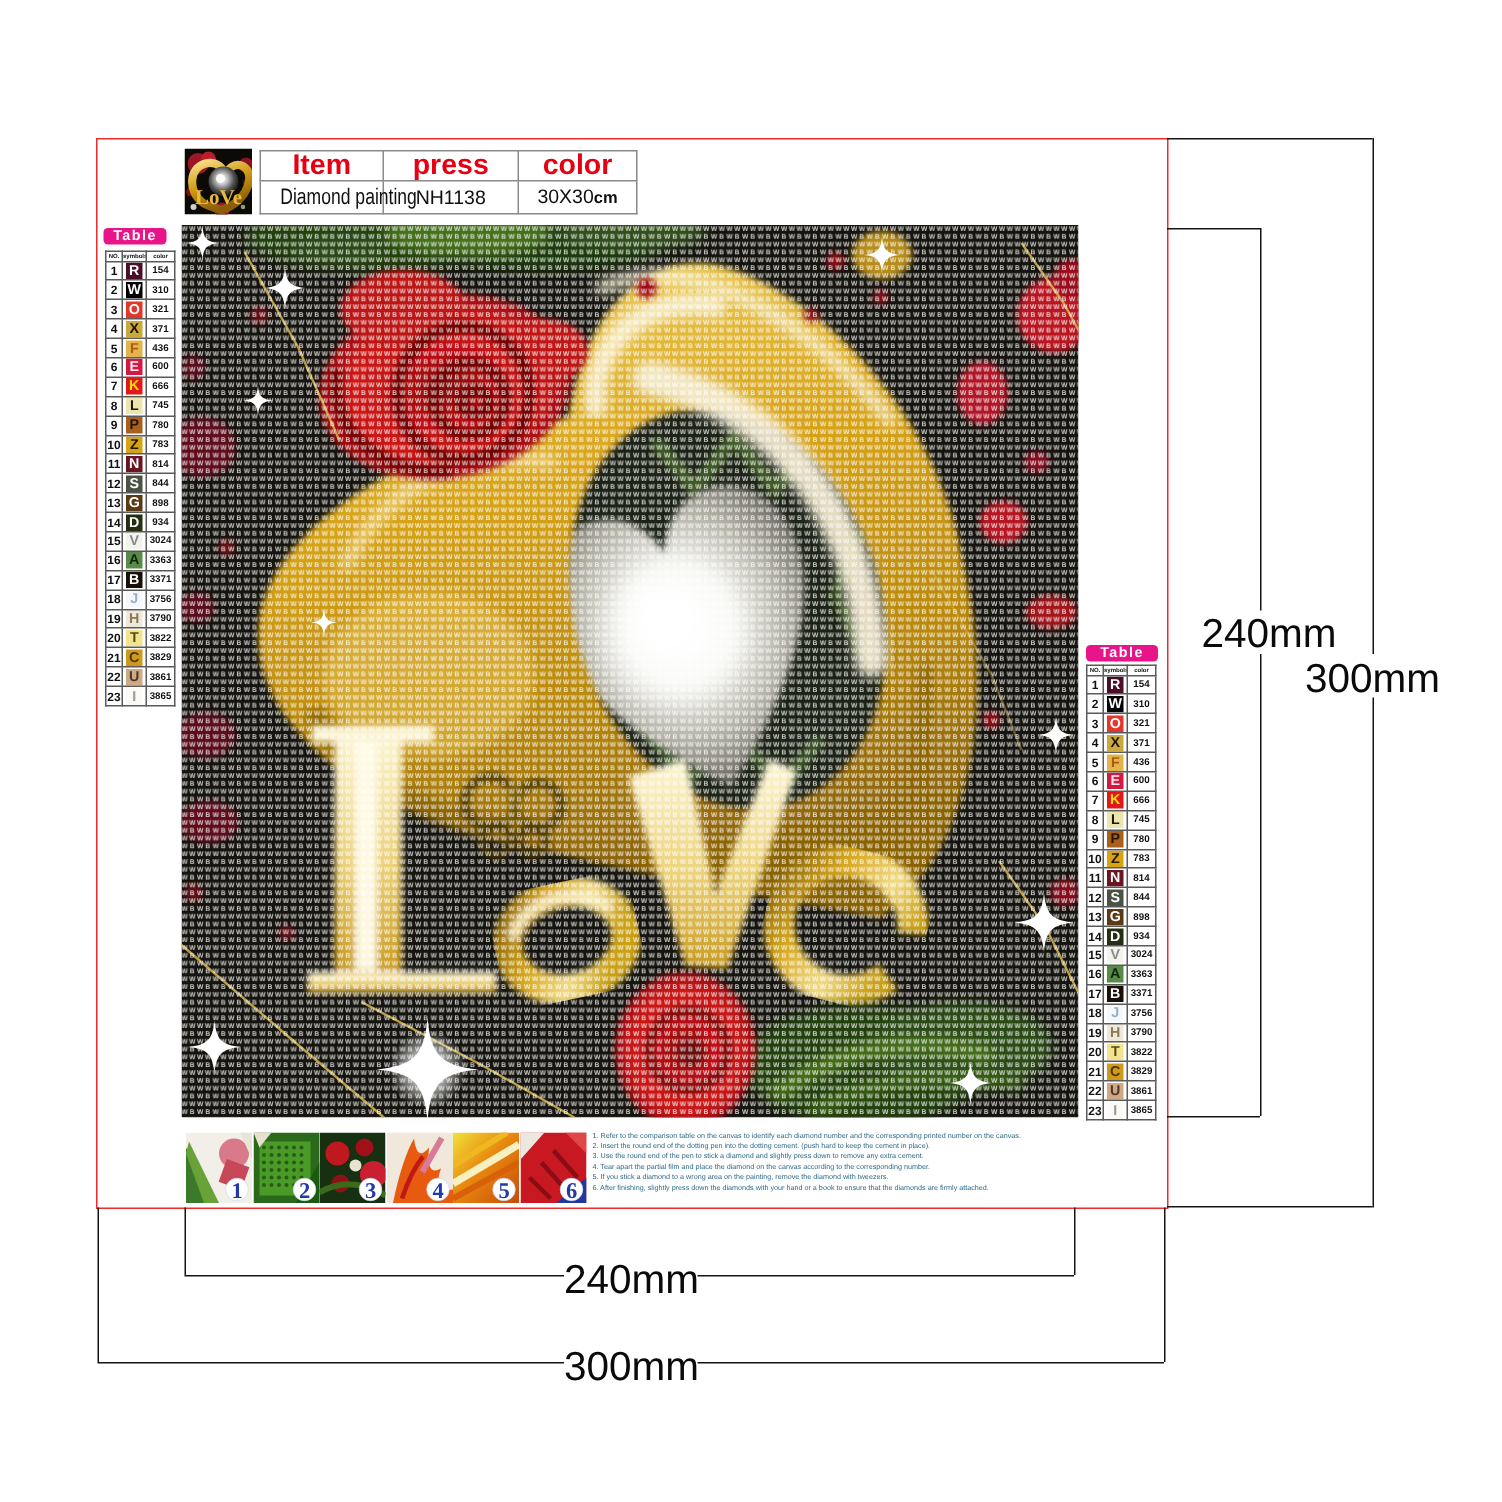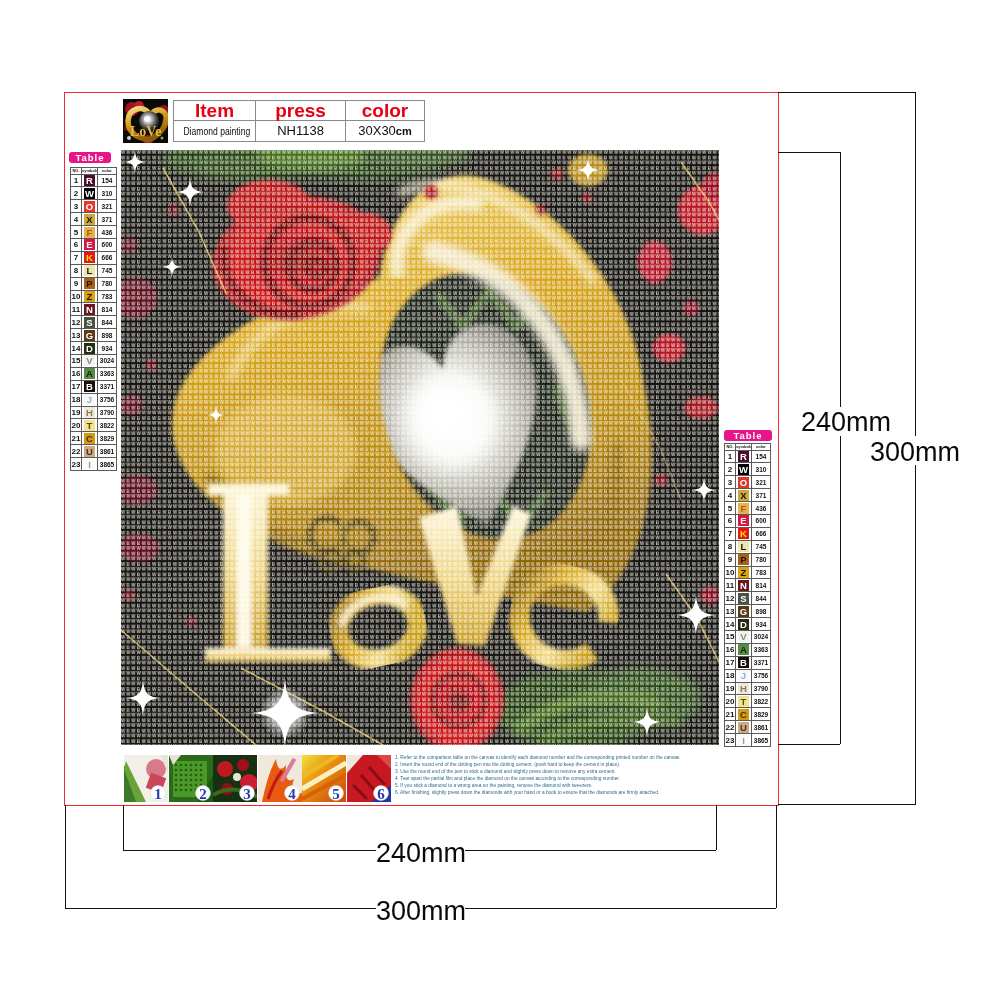--- a/index.html
+++ b/index.html
@@ -9,21 +9,21 @@
 .ctab td{border:1px solid #5a5a5a;padding:0;text-align:center;vertical-align:middle;overflow:hidden;height:11.9px;line-height:9px;}
 .ctab .cn{width:10px;font-size:8px;font-weight:bold;color:#111;}
 .ctab .cs{width:15px;}
 .ctab .cc{width:18px;font-size:6.5px;font-weight:bold;color:#111;}
 .ctab tr.ch td{height:5.5px;line-height:5px;font-size:4px;font-weight:bold;color:#111;}
 .sym{display:block;width:11px;height:11px;line-height:11.5px;margin:0 auto;font-size:9.5px;font-weight:bold;text-align:center;}
 .tablehead{position:absolute;width:42px;height:11px;background:#e81489;border-radius:3px;color:#fff;font-weight:bold;font-size:9.5px;text-align:center;line-height:11px;letter-spacing:1px;}
 .htab{position:absolute;left:173px;top:100px;width:248px;border-collapse:collapse;table-layout:fixed;}
 .htab td{border:1px solid #8a8a8a;text-align:center;vertical-align:middle;padding:0;white-space:nowrap;}
 .htr1 td{color:#e60012;font-weight:bold;font-size:19px;height:19px;line-height:19px;}
-.htr2 td{color:#101010;font-size:11px;height:20px;line-height:20px;}
+.htr2 td{color:#101010;font-size:15px;height:20px;line-height:20px;}
 </style></head>
 <body>
 
 <div class="abs" style="left:64px;top:92px;width:713px;height:712px;border:1px solid #ef2b2b;"></div>
 
 
 <div class="abs" style="left:123px;top:99px;width:45px;height:44px;">
 <svg width="45" height="44" viewBox="0 0 45 44">
 <defs>
 <radialGradient id="lgem" cx="45%" cy="42%" r="58%">

